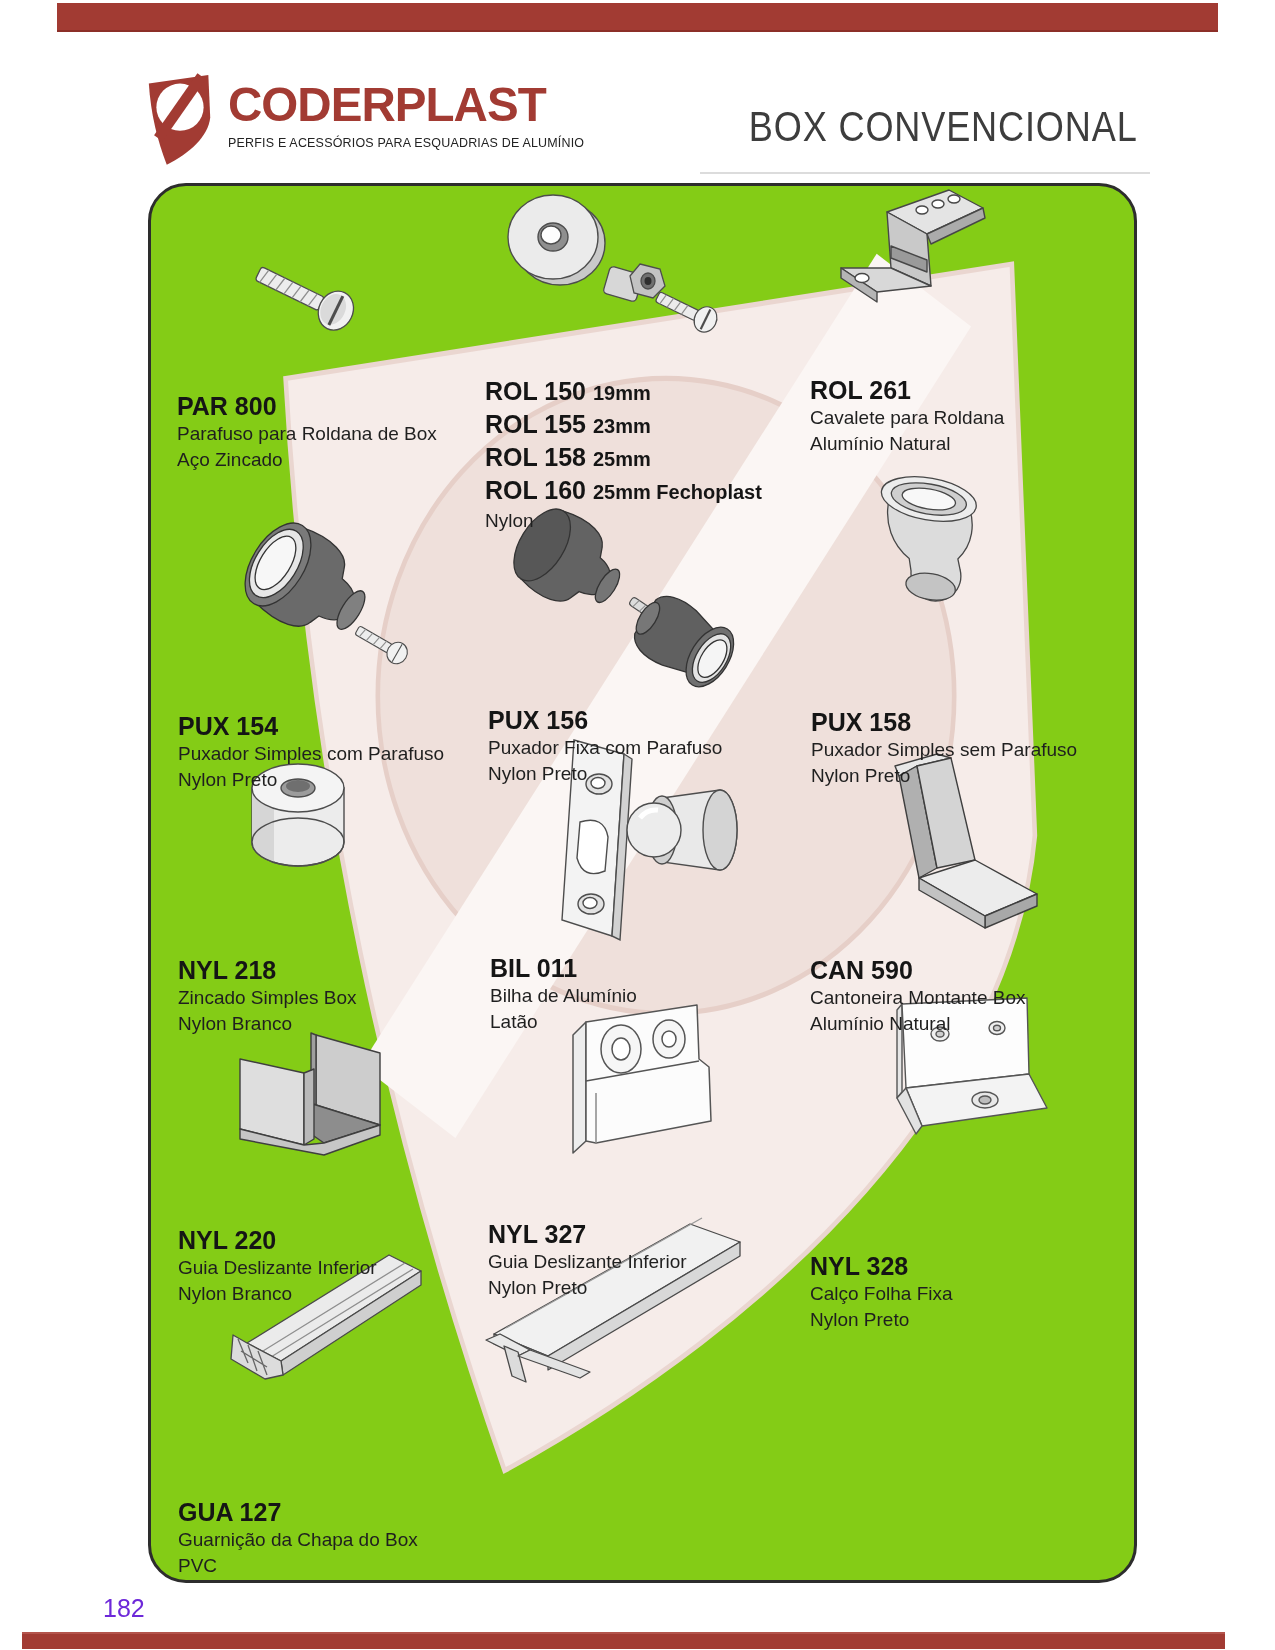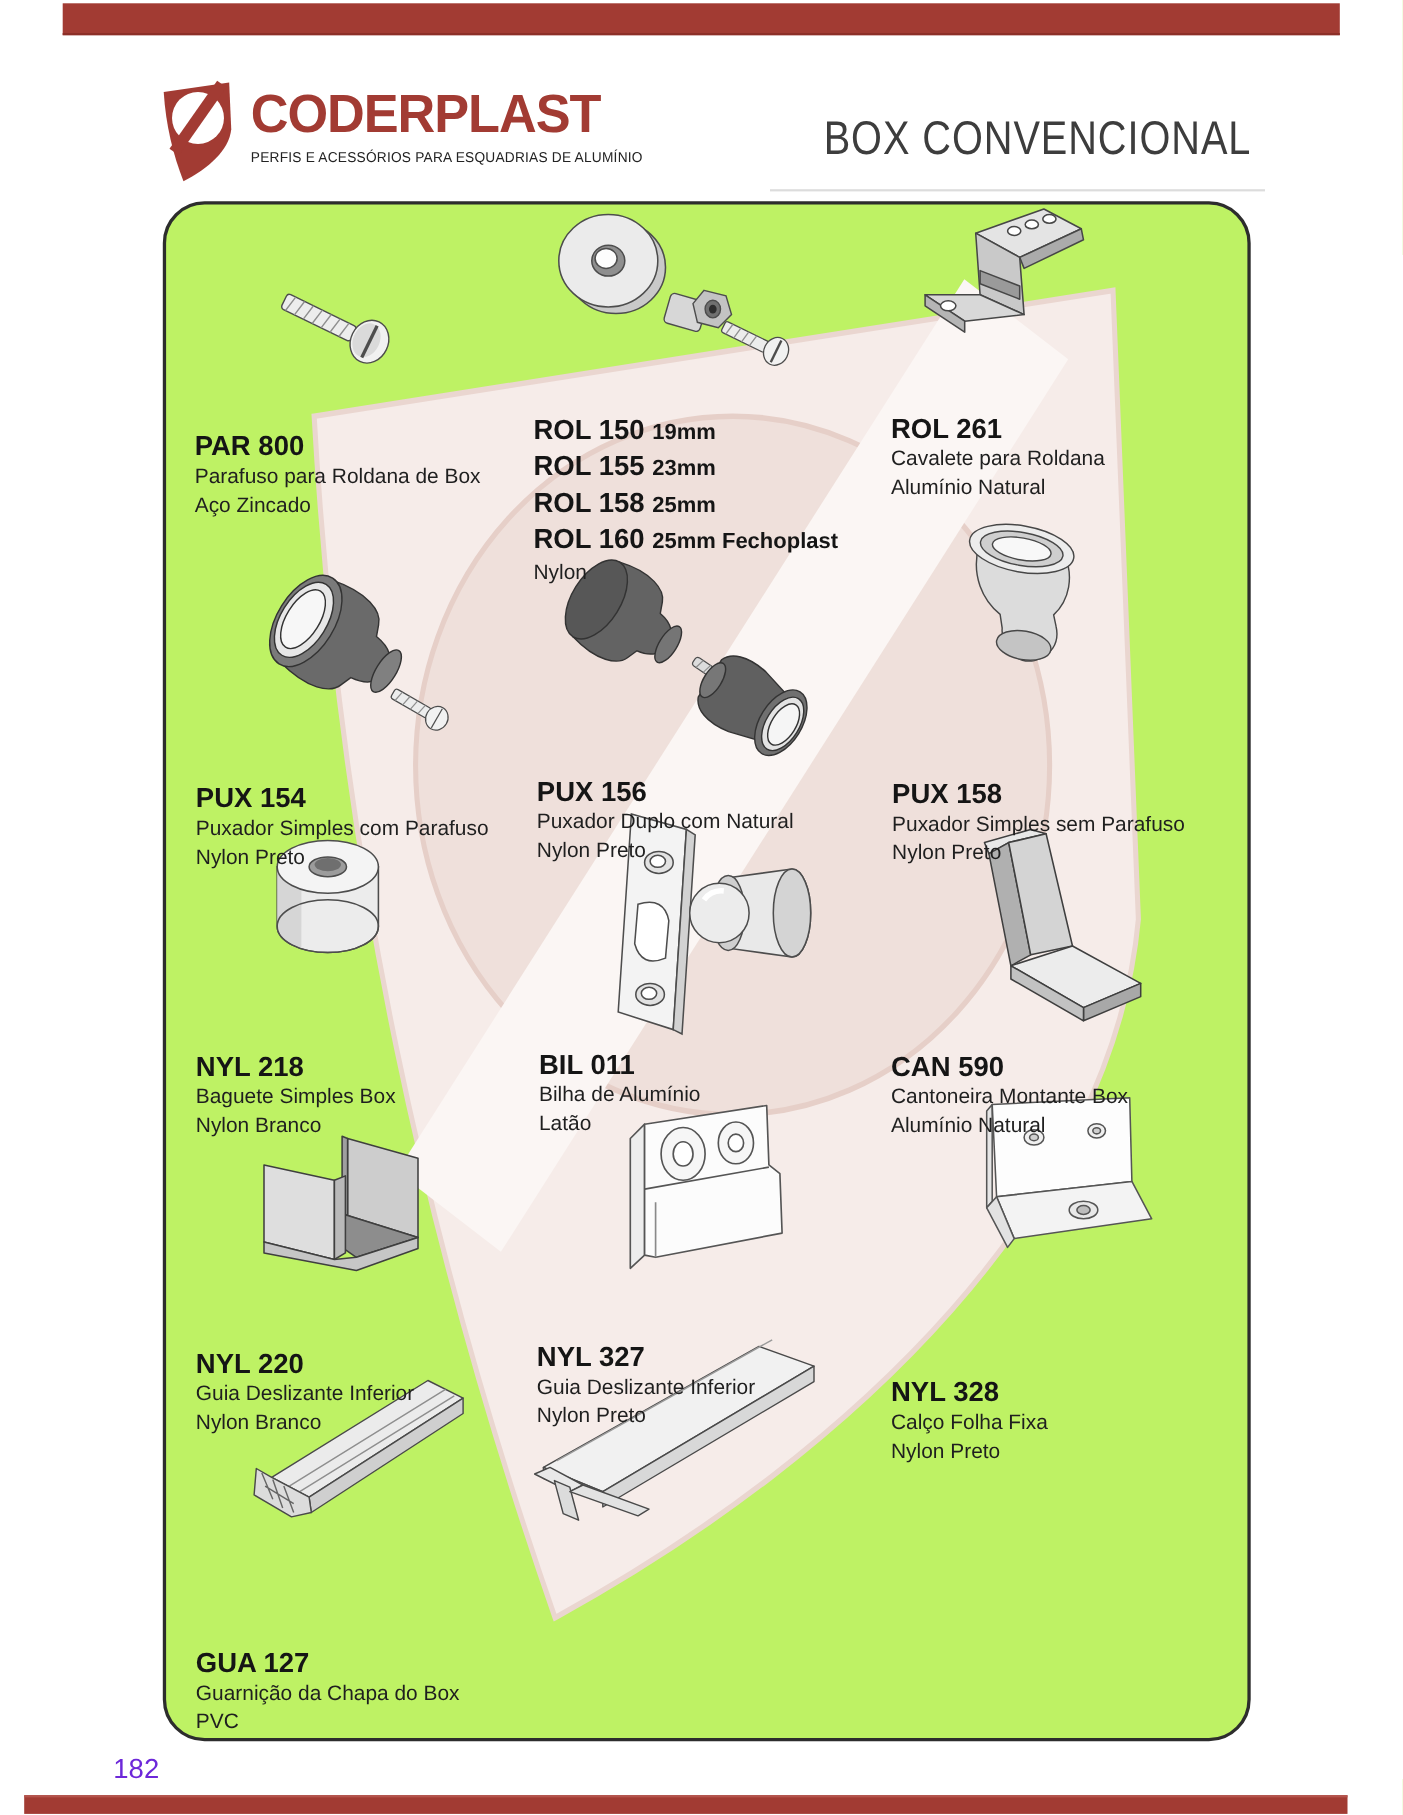--- a/index.html
+++ b/index.html
@@ -14,21 +14,21 @@
   .brand-name{font-size:49px;font-weight:bold;color:#a23b33;letter-spacing:-1px;transform:scaleX(.97);transform-origin:0 0;white-space:nowrap;}
   .brand-tagline{margin-top:7px;font-size:13px;color:#232323;letter-spacing:.2px;transform:scaleX(.96);transform-origin:0 0;white-space:nowrap;}
   .section-title{
     position:absolute;left:688px;top:102px;width:380px;text-align:right;
     font-size:43px;font-weight:300;color:#3d3d3d;letter-spacing:1px;
     transform:scaleX(.84);transform-origin:100% 50%;white-space:nowrap;
   }
   .header-rule{position:absolute;left:700px;top:172px;width:450px;height:2px;background:#dcdcdc;}
   .catalog-box{
     position:absolute;left:148px;top:183px;width:983px;height:1394px;
-    border:3px solid #2d2d2d;border-radius:38px;overflow:hidden;background:#bef264;
+    border:3px solid #2d2d2d;border-radius:38px;overflow:hidden;background:#84cc16;
   }
   .watermark{position:absolute;left:100px;top:40px;width:830px;height:1270px;}
   .illus{position:absolute;}
   .ptext{position:absolute;white-space:nowrap;}
   .pcode{font-size:25px;font-weight:bold;line-height:30px;color:#151515;}
   .pdesc{font-size:19px;line-height:26px;color:#1f1f1f;}
   .pcode-line{font-size:25px;font-weight:bold;line-height:31px;color:#151515;}
   .psize{font-size:20px;font-weight:bold;}
   .page-number{position:absolute;left:103px;top:1594px;font-size:25px;color:#6d28d9;}
 </style>
@@ -275,33 +275,33 @@
     </div>
 
     <div class="ptext" style="left:27px;top:525px">
       <div class="pcode">PUX 154</div>
       <div class="pdesc">Puxador Simples com Parafuso</div>
       <div class="pdesc">Nylon Preto</div>
     </div>
 
     <div class="ptext" style="left:337px;top:519px">
       <div class="pcode">PUX 156</div>
-      <div class="pdesc">Puxador Duplo com Natural</div>
+      <div class="pdesc">Puxador Fixa com Parafuso</div>
       <div class="pdesc">Nylon Preto</div>
     </div>
 
     <div class="ptext" style="left:660px;top:521px">
       <div class="pcode">PUX 158</div>
       <div class="pdesc">Puxador Simples sem Parafuso</div>
       <div class="pdesc">Nylon Preto</div>
     </div>
 
     <div class="ptext" style="left:27px;top:769px">
       <div class="pcode">NYL 218</div>
-      <div class="pdesc">Baguete Simples Box</div>
+      <div class="pdesc">Zincado Simples Box</div>
       <div class="pdesc">Nylon Branco</div>
     </div>
 
     <div class="ptext" style="left:339px;top:767px">
       <div class="pcode">BIL 011</div>
       <div class="pdesc">Bilha de Alumínio</div>
       <div class="pdesc">Latão</div>
     </div>
 
     <div class="ptext" style="left:659px;top:769px">

